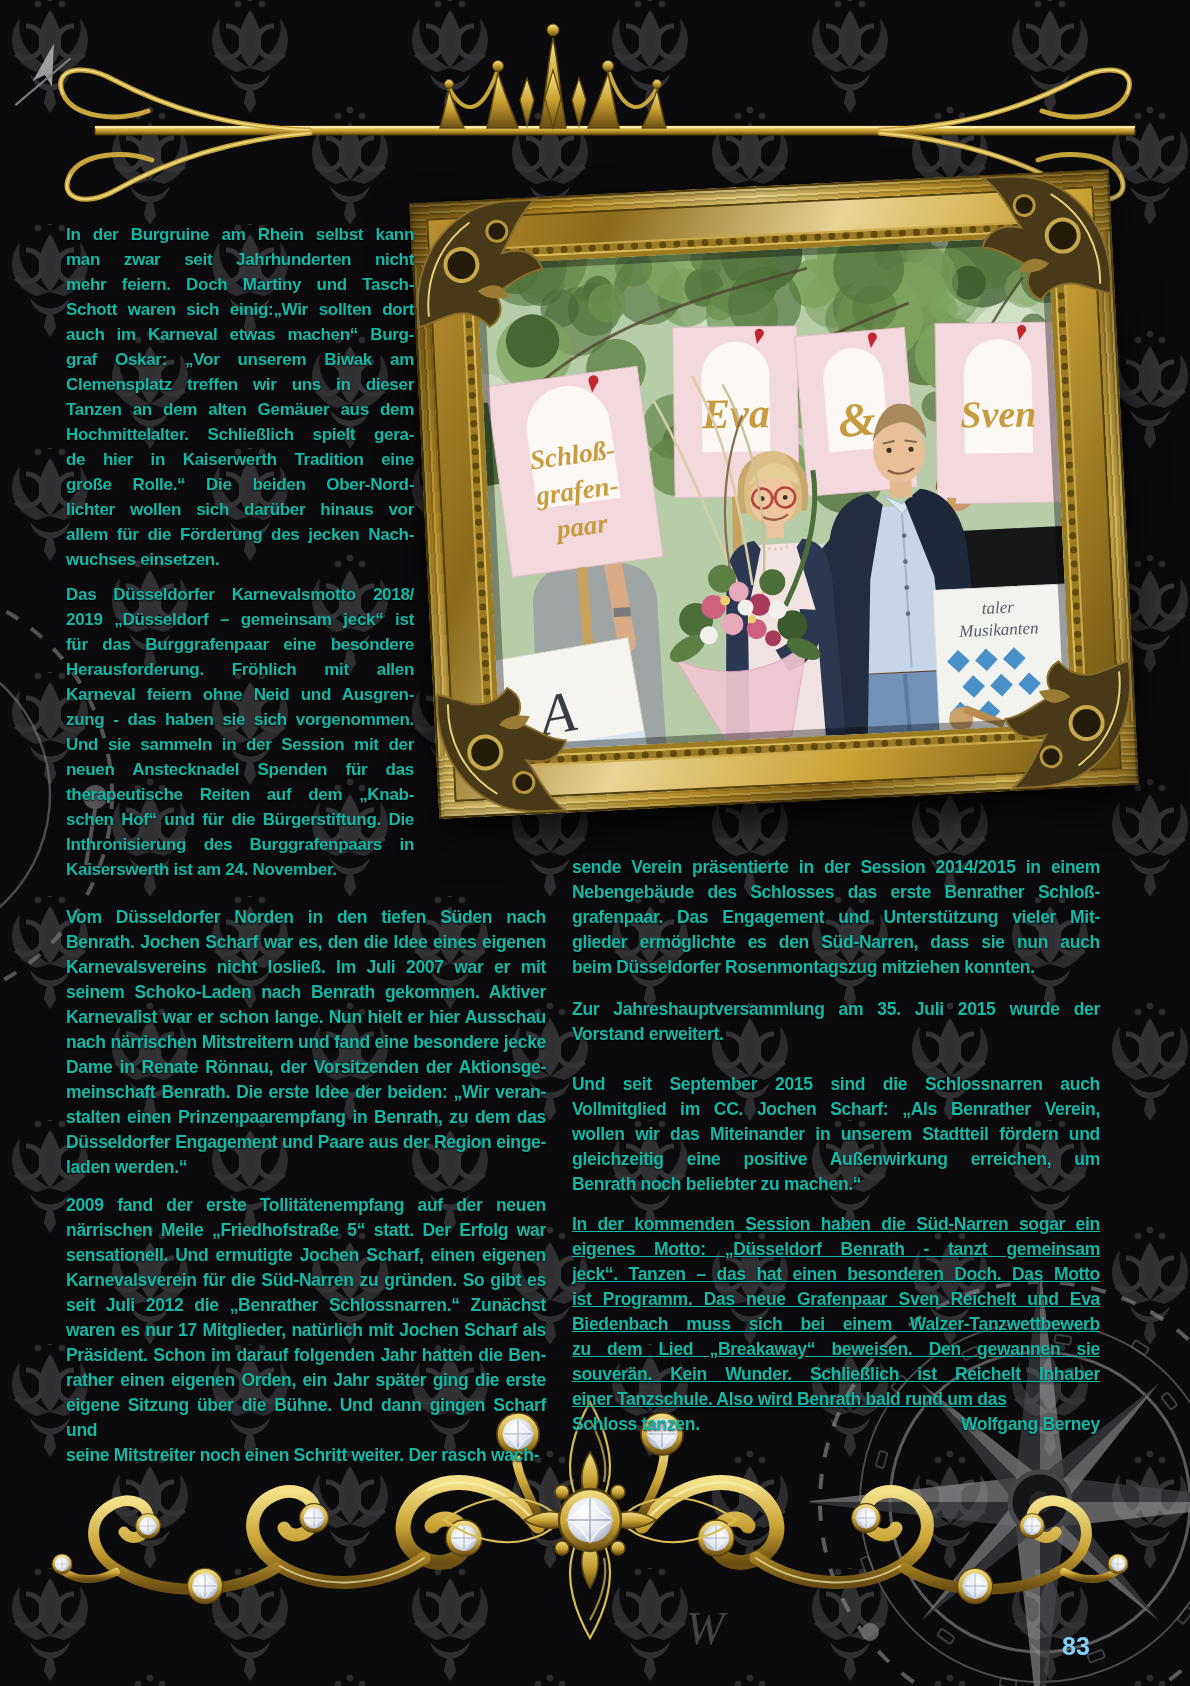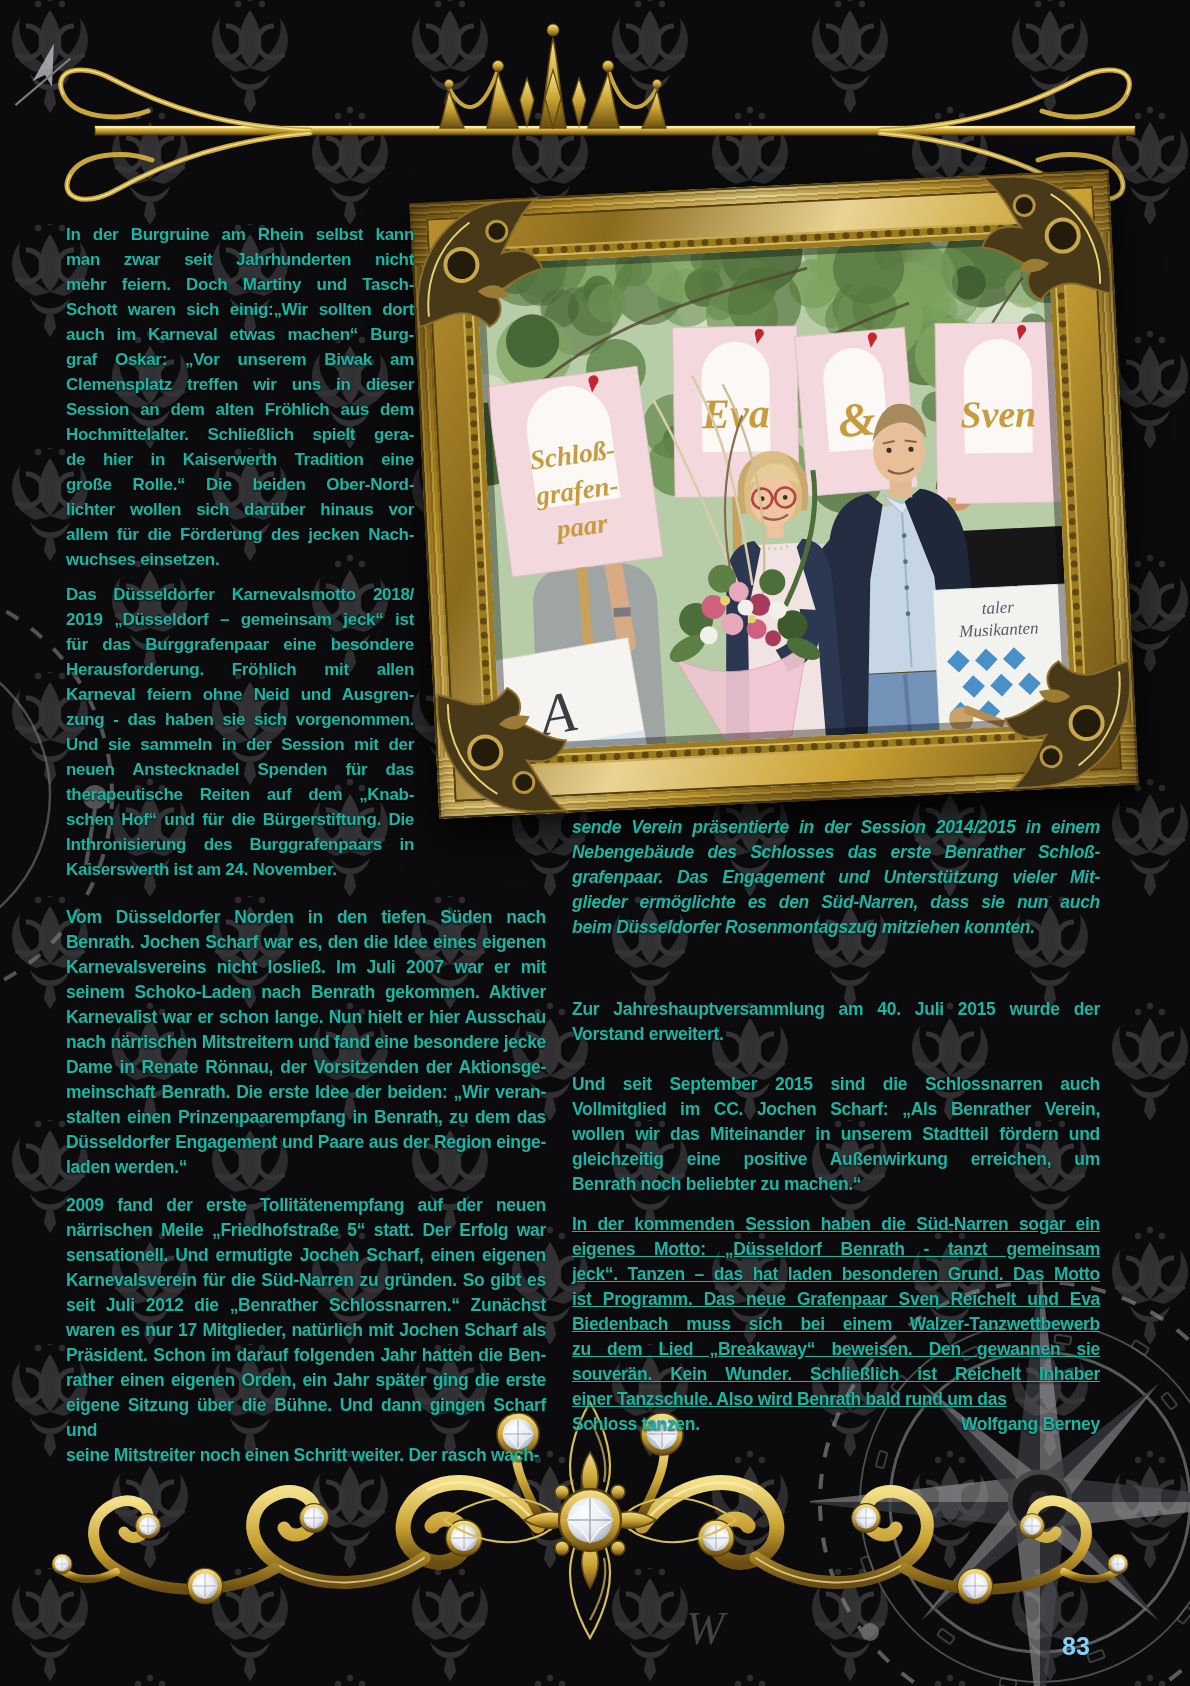--- a/index.html
+++ b/index.html
@@ -11,21 +11,21 @@
   svg.layer{position:absolute;display:block;}
   
   .col{position:absolute;color:#14b8a6;font-weight:bold;text-shadow:0 1px 2px rgba(0,0,0,.85);z-index:7;}
   .ln{text-align:justify;text-align-last:justify;white-space:normal;}
   .ln-last{text-align-last:left;}
   .col-narrow{left:66px;width:348px;font-size:17px;line-height:25px;letter-spacing:-0.3px;}
   .p-n1{top:222px;} .p-n2{top:582px;}
   .col-wide{left:66px;width:480px;font-size:17.5px;line-height:25px;letter-spacing:-0.3px;}
   .p-w1{top:905px;} .p-w2{top:1193px;}
   .col-right{left:572px;width:528px;font-size:17.5px;line-height:25px;letter-spacing:-0.3px;}
-  .p-r1{top:815px;font-style:italic;} .p-r2{top:997px;} .p-r3{top:1072px;} .p-r4{top:1212px;text-decoration:underline;}
+  .p-r1{top:855px;} .p-r2{top:997px;} .p-r3{top:1072px;} .p-r4{top:1212px;text-decoration:underline;}
   .signature{top:1412px;display:flex;justify-content:space-between;}
   .signature .author{font-weight:bold;}
   
   #frame{
     position:absolute;left:424px;top:186px;width:700px;height:616px;
     transform:rotate(-2.8deg);z-index:5;
     box-shadow:0 18px 40px rgba(0,0,0,.75);
   }
   .f-outer{position:absolute;inset:0;
     background:linear-gradient(115deg,#5f460f 0%,#b98f24 16%,#f0da8c 36%,#caa233 52%,#7c5c14 68%,#d8b752 86%,#8a6a1c 100%);
@@ -549,21 +549,21 @@
   </div>
 
   <div class="col col-narrow p-n1">
       <div class="ln">In der Burgruine am Rhein selbst kann</div>
       <div class="ln">man zwar seit Jahrhunderten nicht</div>
       <div class="ln">mehr feiern. Doch Martiny und Tasch-</div>
       <div class="ln">Schott waren sich einig:„Wir sollten dort</div>
       <div class="ln">auch im Karneval etwas machen“ Burg-</div>
       <div class="ln">graf Oskar: „Vor unserem Biwak am</div>
       <div class="ln">Clemensplatz treffen wir uns in dieser</div>
-      <div class="ln">Session an dem alten Fröhlich aus dem</div>
+      <div class="ln">Tanzen an dem alten Gemäuer aus dem</div>
       <div class="ln">Hochmittelalter. Schließlich spielt gera-</div>
       <div class="ln">de hier in Kaiserwerth Tradition eine</div>
       <div class="ln">große Rolle.“ Die beiden Ober-Nord-</div>
       <div class="ln">lichter wollen sich darüber hinaus vor</div>
       <div class="ln">allem für die Förderung des jecken Nach-</div>
       <div class="ln ln-last">wuchses einsetzen.</div>
     </div>
   <div class="col col-narrow p-n2">
       <div class="ln">Das Düsseldorfer Karnevalsmotto 2018/</div>
       <div class="ln">2019 „Düsseldorf – gemeinsam jeck“ ist</div>
@@ -604,34 +604,34 @@
       <div class="ln ln-last">seine Mitstreiter noch einen Schritt weiter. Der rasch wach-</div>
     </div>
   <div class="col col-right p-r1">
       <div class="ln">sende Verein präsentierte in der Session 2014/2015 in einem</div>
       <div class="ln">Nebengebäude des Schlosses das erste Benrather Schloß-</div>
       <div class="ln">grafenpaar. Das Engagement und Unterstützung vieler Mit-</div>
       <div class="ln">glieder ermöglichte es den Süd-Narren, dass sie nun auch</div>
       <div class="ln ln-last">beim Düsseldorfer Rosenmontagszug mitziehen konnten.</div>
     </div>
   <div class="col col-right p-r2">
-      <div class="ln">Zur Jahreshauptversammlung am 40. Juli 2015 wurde der</div>
+      <div class="ln">Zur Jahreshauptversammlung am 35. Juli 2015 wurde der</div>
       <div class="ln ln-last">Vorstand erweitert.</div>
     </div>
   <div class="col col-right p-r3">
       <div class="ln">Und seit September 2015 sind die Schlossnarren auch</div>
       <div class="ln">Vollmitglied im CC. Jochen Scharf: „Als Benrather Verein,</div>
       <div class="ln">wollen wir das Miteinander in unserem Stadtteil fördern und</div>
       <div class="ln">gleichzeitig eine positive Außenwirkung erreichen, um</div>
       <div class="ln ln-last">Benrath noch beliebter zu machen.“</div>
     </div>
   <div class="col col-right p-r4">
       <div class="ln">In der kommenden Session haben die Süd-Narren sogar ein</div>
       <div class="ln">eigenes Motto: „Düsseldorf Benrath - tanzt gemeinsam</div>
-      <div class="ln">jeck“. Tanzen – das hat laden besonderen Grund. Das Motto</div>
+      <div class="ln">jeck“. Tanzen – das hat einen besonderen Doch. Das Motto</div>
       <div class="ln">ist Programm. Das neue Grafenpaar Sven Reichelt und Eva</div>
       <div class="ln">Biedenbach muss sich bei einem Walzer-Tanzwettbewerb</div>
       <div class="ln">zu dem Lied „Breakaway“ beweisen. Den gewannen sie</div>
       <div class="ln">souverän. Kein Wunder. Schließlich ist Reichelt Inhaber</div>
       <div class="ln ln-last">einer Tanzschule. Also wird Benrath bald rund um das</div>
     </div>
   <div class="col col-right signature">
     <span>Schloss tanzen.</span>
     <span class="author">Wolfgang Berney</span>
   </div>

